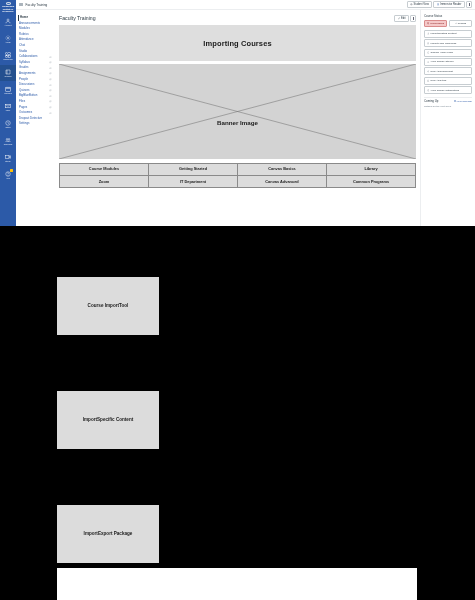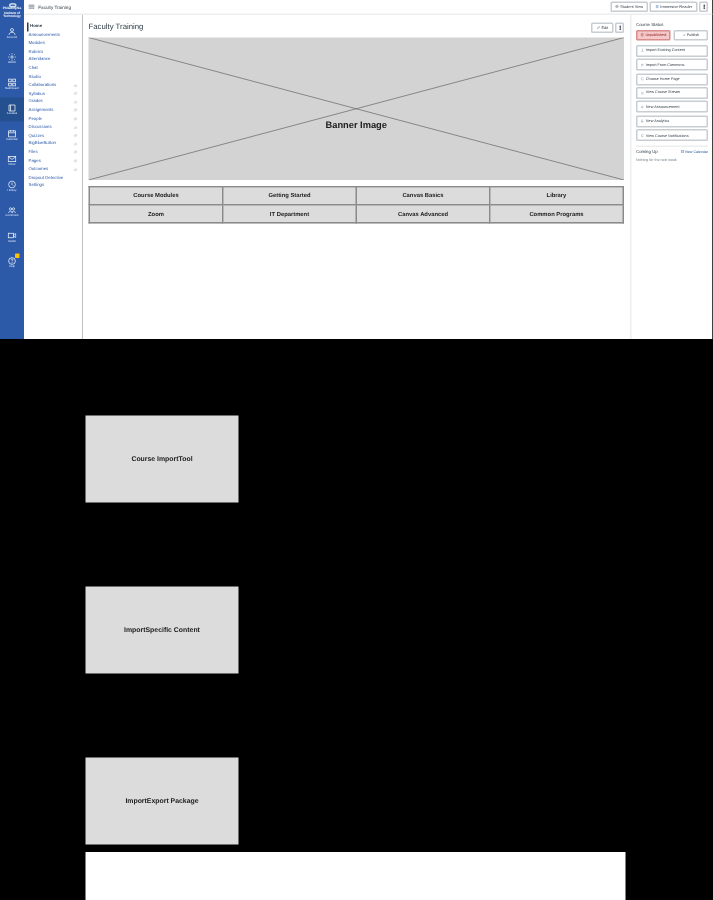--- a/index.html
+++ b/index.html
@@ -394,20 +394,21 @@
           <span>Edit</span>
         </span>
         <span class="kebab">
             <i></i>
             <i></i>
             <i></i>
           </span>
       </span>
     </div>
 
+    <div class="banner-title">Importing Courses</div>
 
     <div class="banner-img">
       <svg viewBox="0 0 365 95" preserveAspectRatio="none">
         <line x1="0" y1="0" x2="365" y2="95" stroke="#6b6b6b" stroke-width="0.5"></line>
         <line x1="365" y1="0" x2="0" y2="95" stroke="#6b6b6b" stroke-width="0.5"></line>
       </svg>
       <span>Banner Image</span>
     </div>
 
     <table class="link-table">

